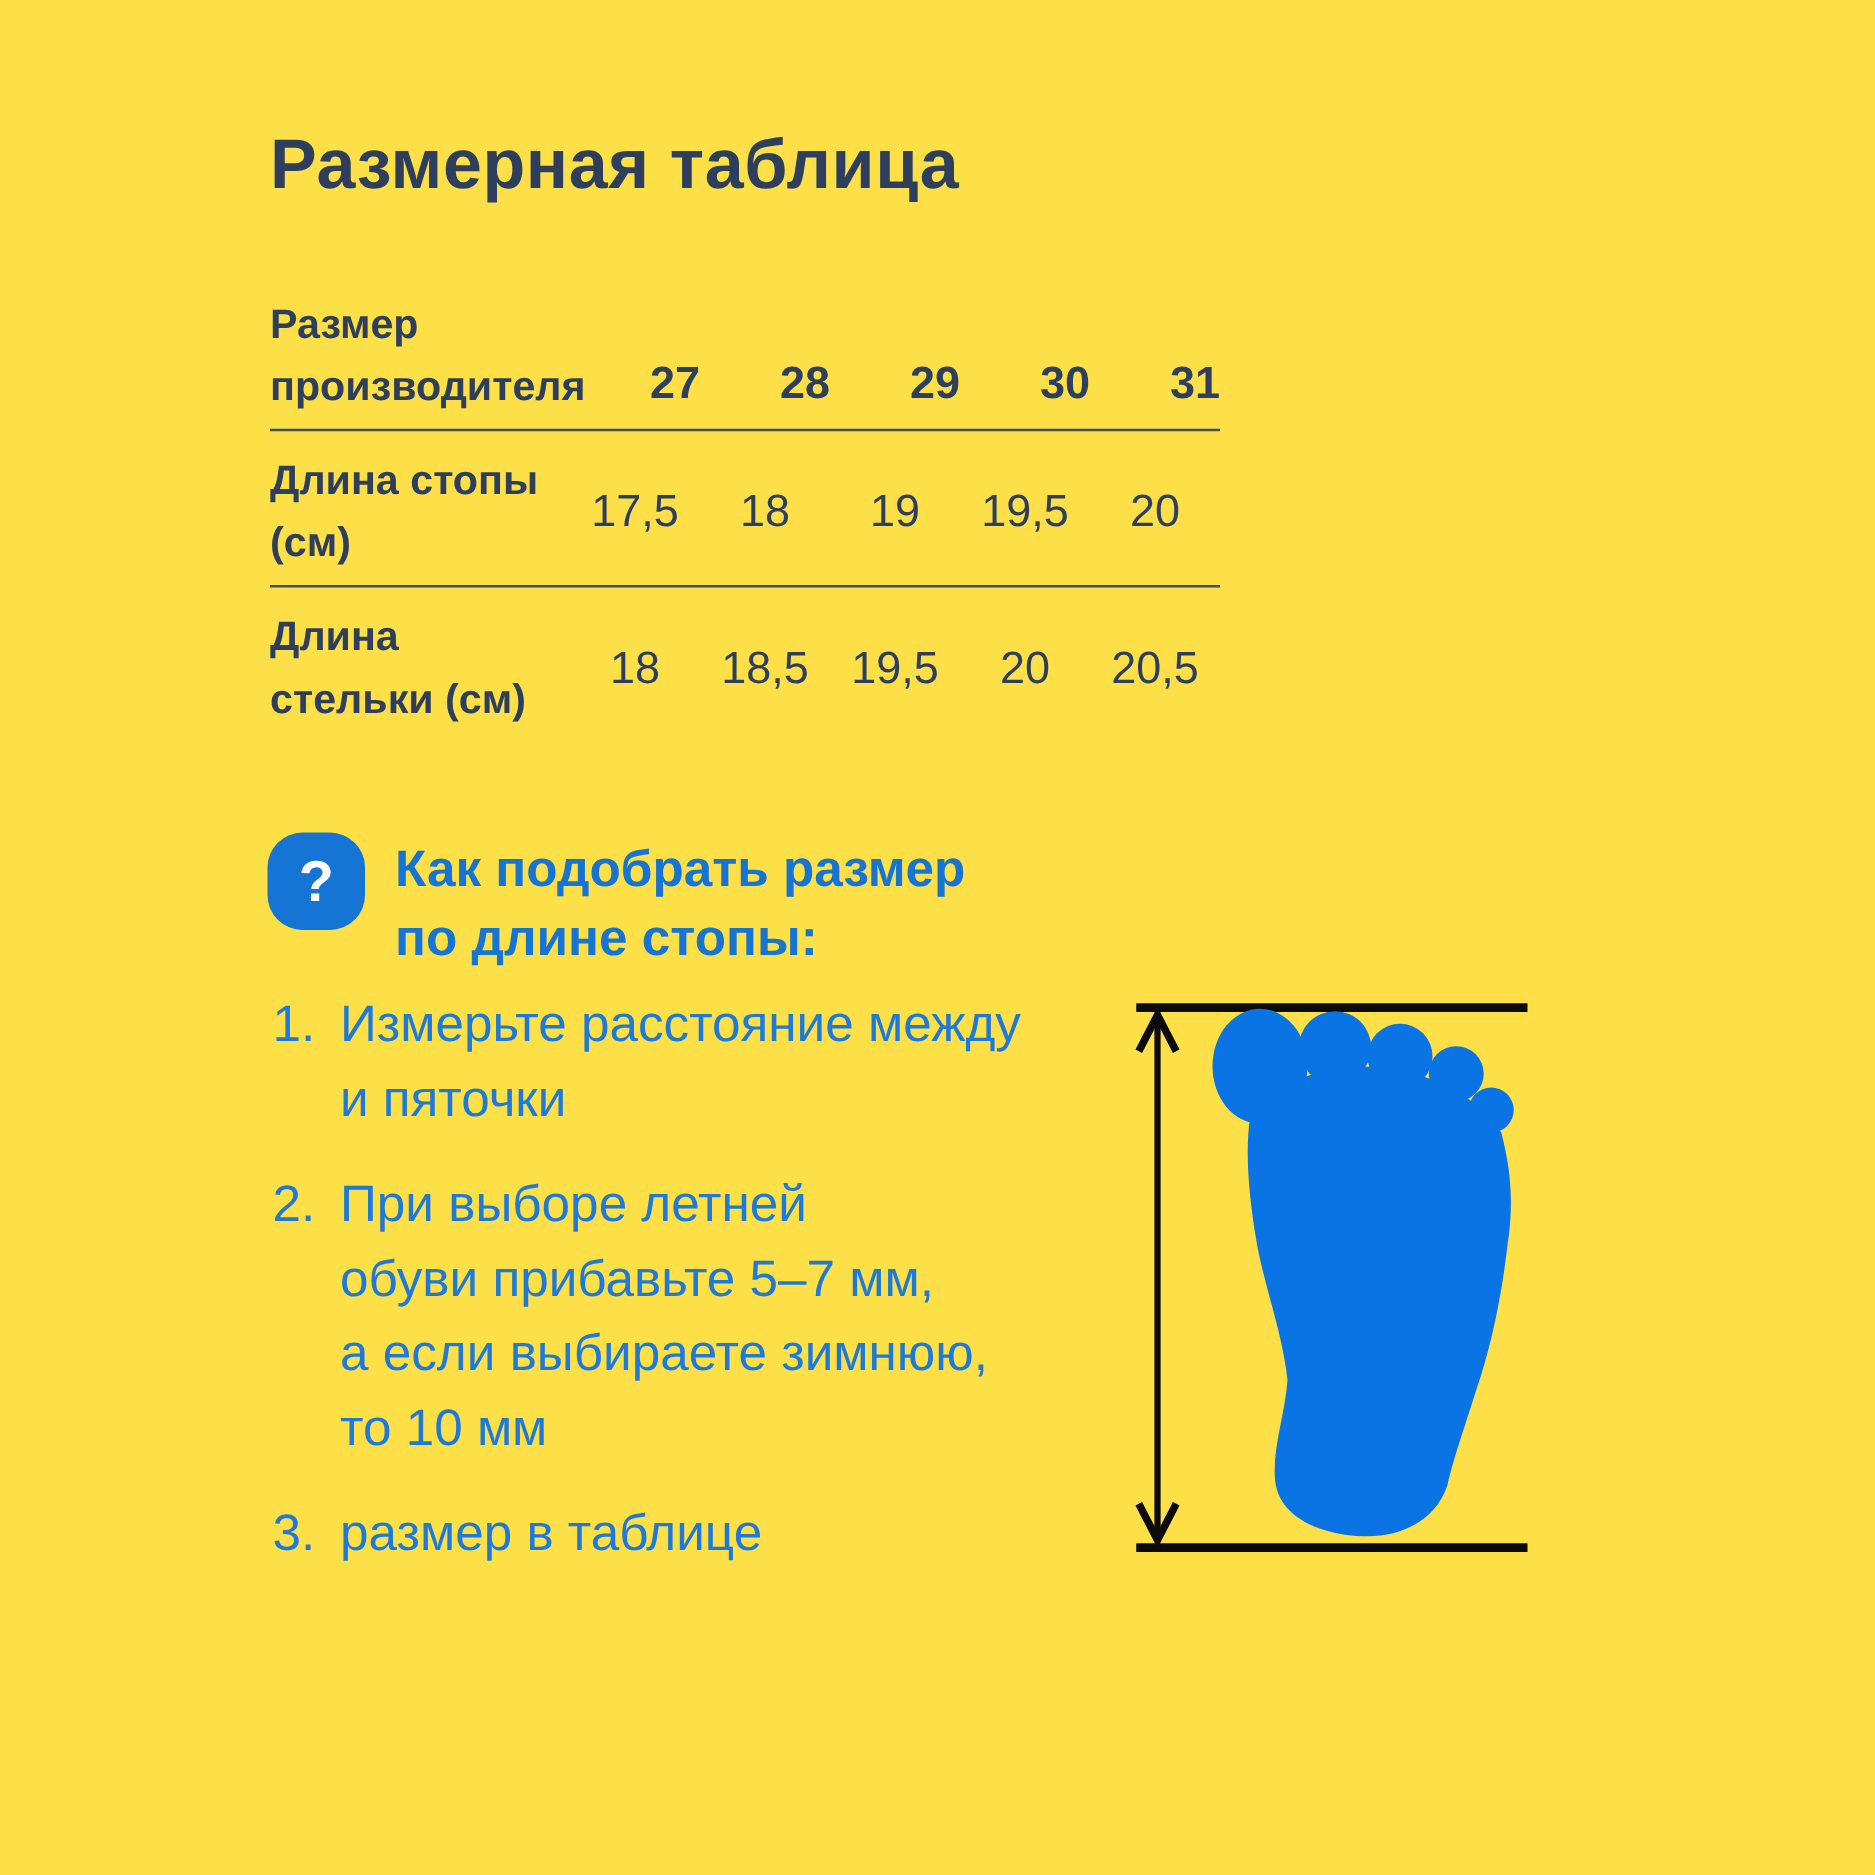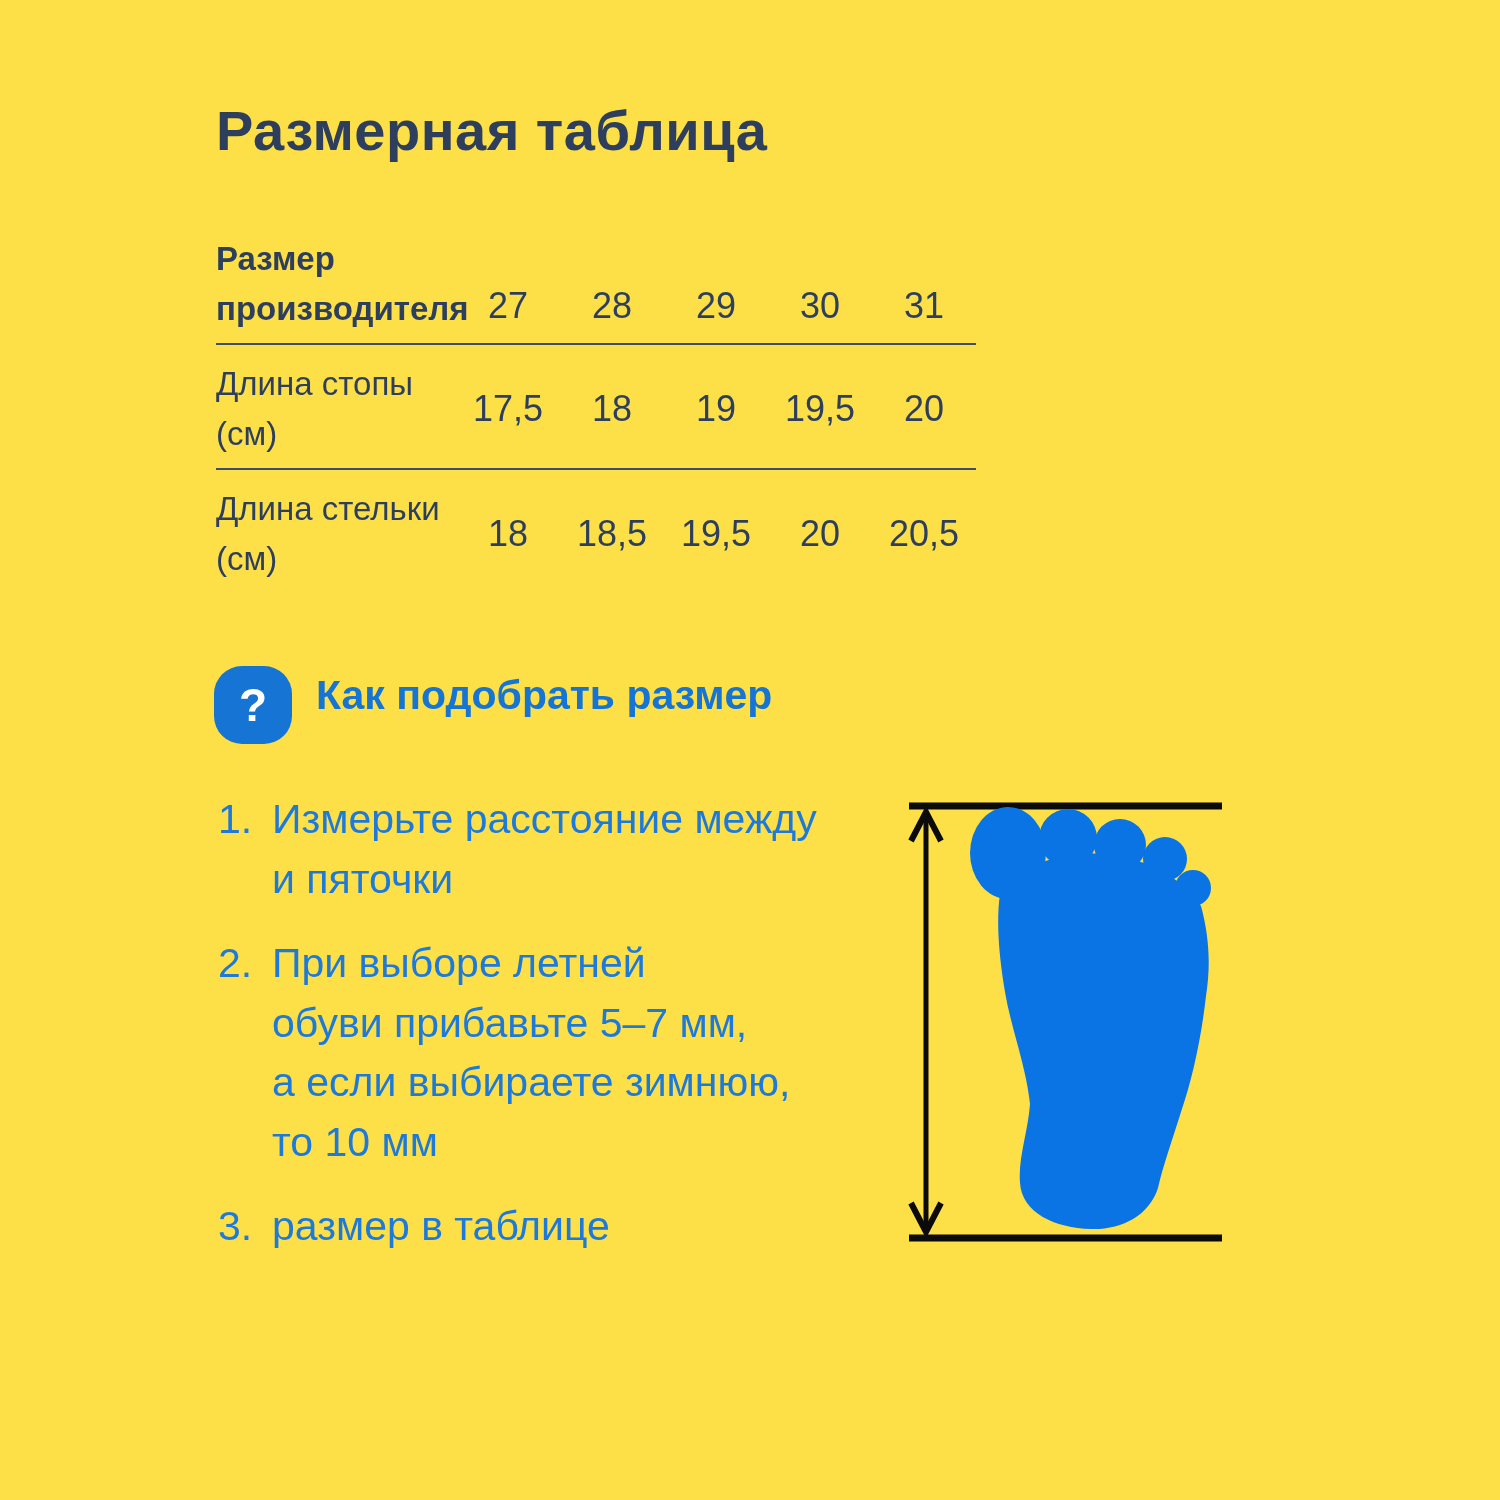--- a/index.html
+++ b/index.html
@@ -14,25 +14,25 @@
   }
   
   .size-table { position:absolute; left:216px; top:234px; width:760px; }
   .trow { display:grid; grid-template-columns:240px repeat(5,104px); }
   .trow.ruled { border-bottom:2px solid #3e4e6a; }
   .thead { padding-bottom:10px; align-items:end; }
   .tbody-row { padding:14px 0 10px 0; align-items:center; }
   .tlabel {
     font-size:33px; line-height:1.5; color:#2e3f5e; font-weight:bold;
   }
-  .tbody-row .tlabel { font-weight:normal; }
+  .tbody-row .tlabel { font-weight:bold; }
   .tnum {
     font-size:36px; color:#2e3f5e; text-align:center; align-self:center;
   }
-  .thead .tnum { font-weight:normal; align-self:end; padding-bottom:6px; }
+  .thead .tnum { font-weight:bold; align-self:end; padding-bottom:6px;text-align:right; }
   
   .guide-header { position:absolute; left:214px; top:666px; display:flex; gap:24px; }
   .q-icon {
     flex:none; width:78px; height:78px; border-radius:28px;
     background:#1574d4; color:#ffffff; display:flex; align-items:center; justify-content:center;
     font-size:46px; font-weight:bold;
   }
   .guide-heading {
     font-size:41px; font-weight:bold; color:#1574d4; line-height:1.33;
     padding-top:2px; white-space:nowrap;
@@ -77,20 +77,21 @@
       <div class="tnum">20,5</div>
     </div>
   </div>
 
   <div class="guide-header">
     <div class="q-icon">
       <span>?</span>
     </div>
     <div class="guide-heading">
       <div>Как подобрать размер</div>
+      <div>по длине стопы:</div>
     </div>
   </div>
 
   <div class="steps">
     <div class="step">
       <div class="step-num">1.</div>
       <div class="step-lines">
         <div class="step-line">Измерьте расстояние между</div>
         <div class="step-line">и пяточки</div>
       </div>

